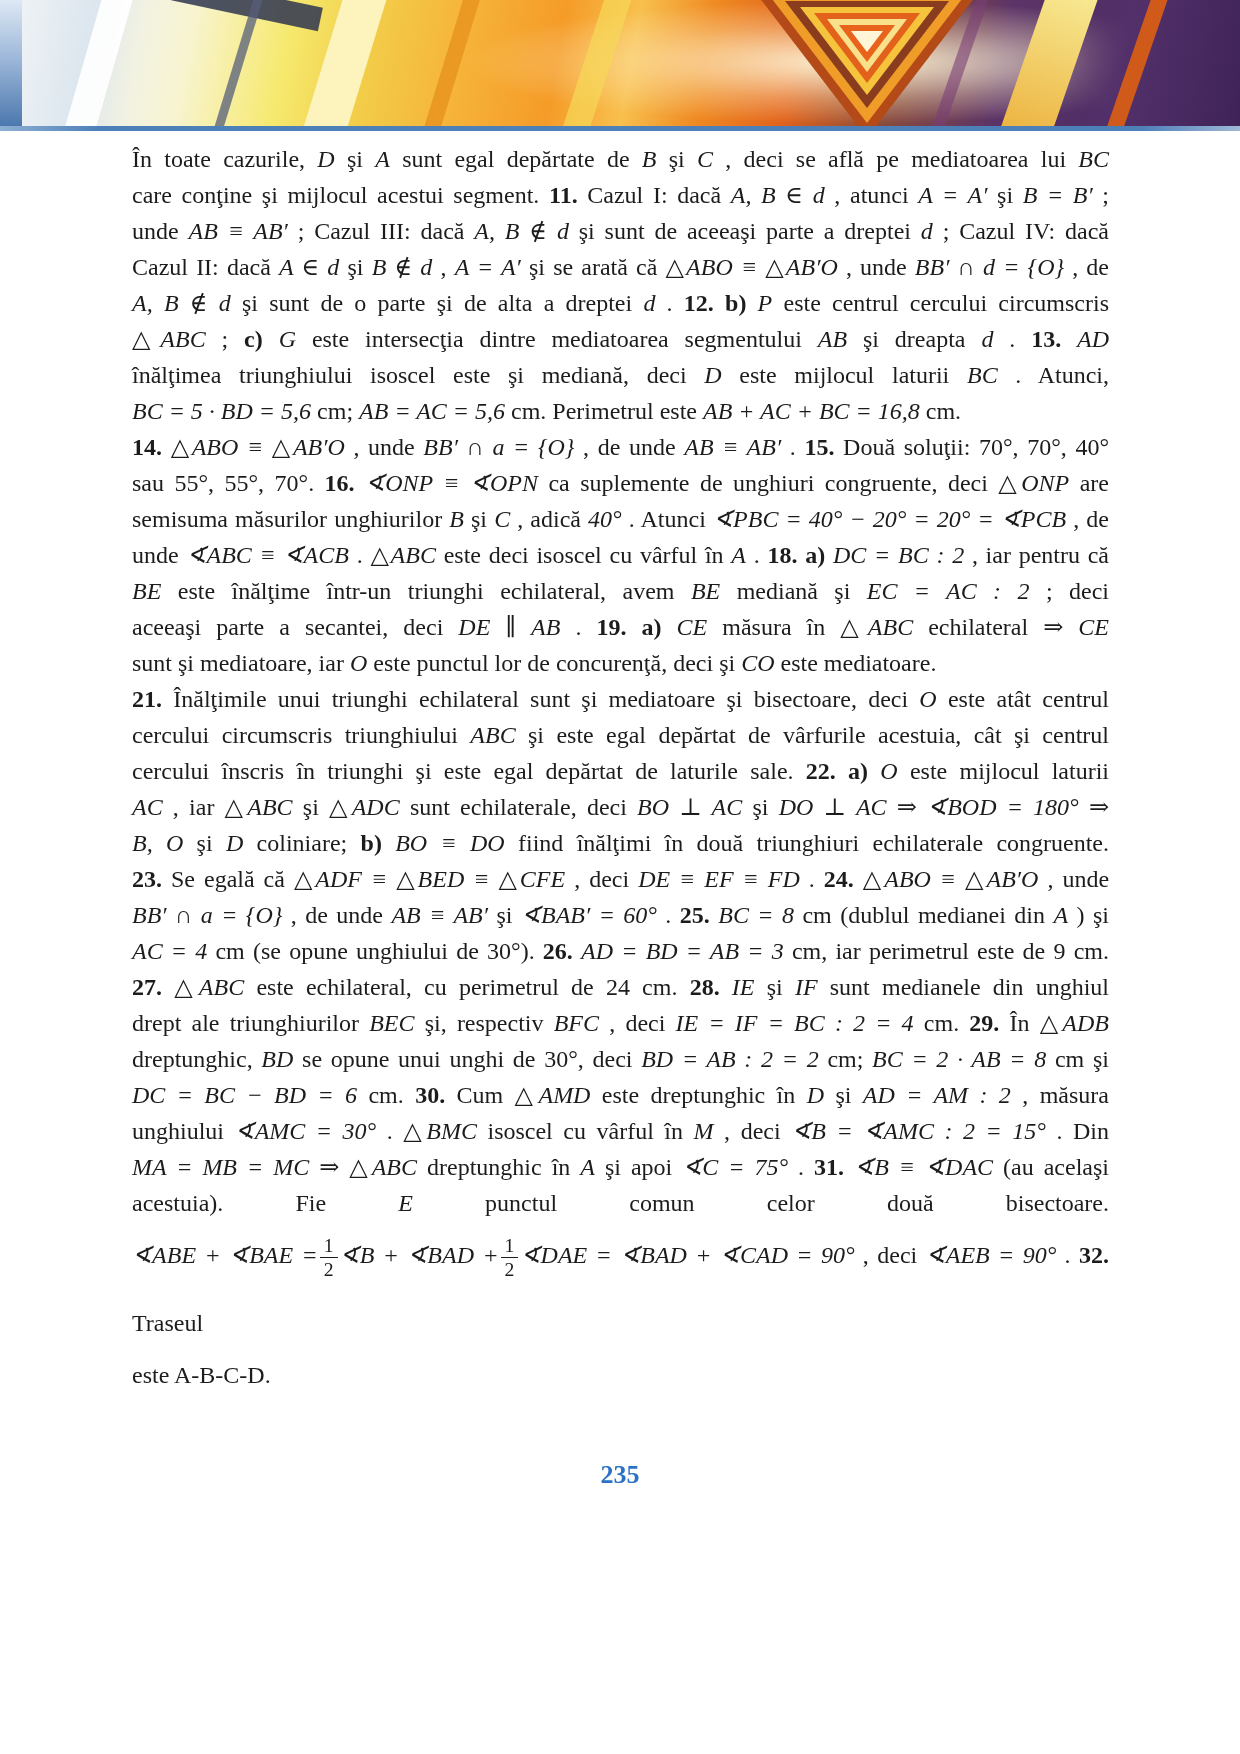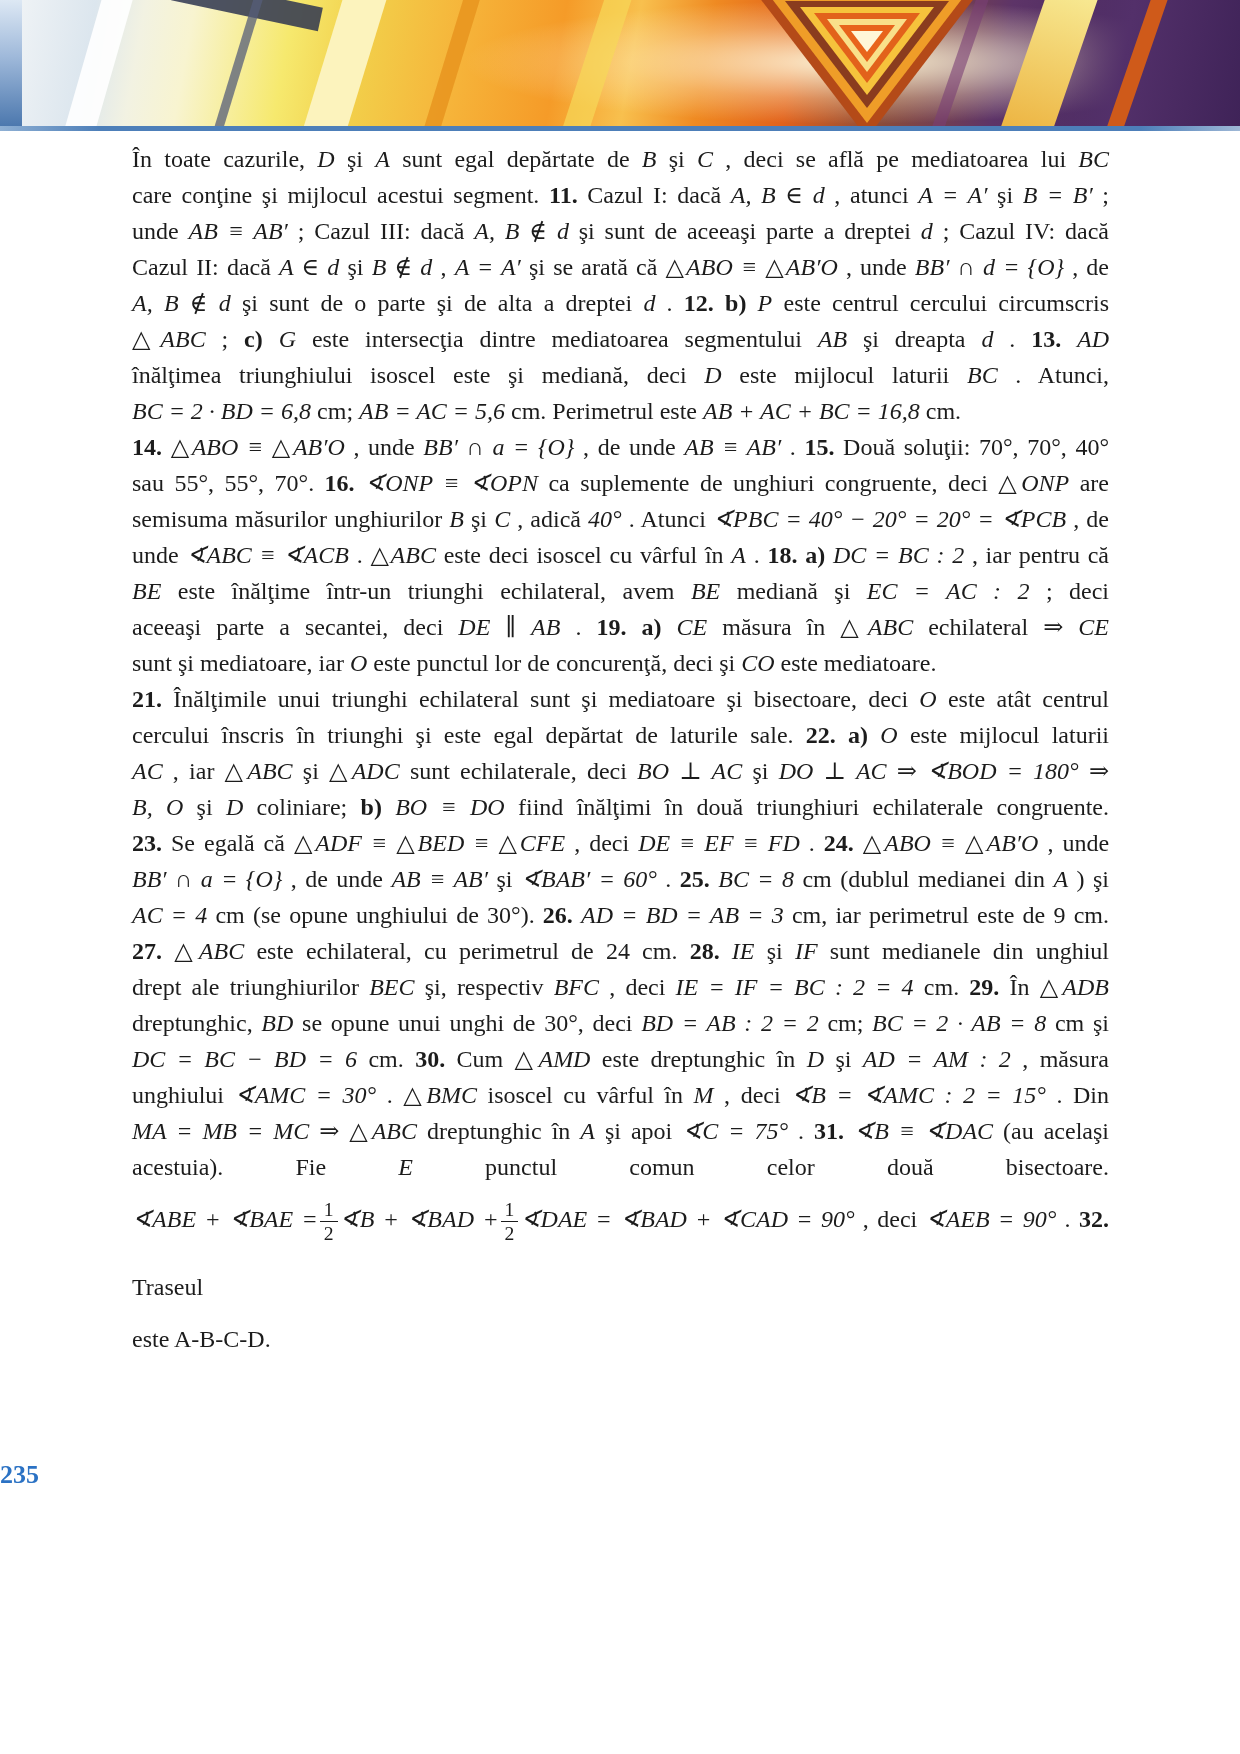--- a/index.html
+++ b/index.html
@@ -48,21 +48,21 @@
   .line{line-height:36px;text-align:justify;text-align-last:justify;white-space:normal;}
   .line.noj{text-align-last:left;}
   .line.tall{line-height:68px;}
   .i{font-style:italic;}
   .b{font-weight:bold;}
   .frac{display:inline-flex;flex-direction:column;align-items:center;vertical-align:middle;
         line-height:1.15;font-size:0.82em;margin:0 2px;}
   .fnum{border-bottom:1.6px solid #1c1c1c;padding:0 4px;}
   .fden{padding:0 4px;}
 
-  .pageno{position:absolute;left:0;top:1460px;width:1240px;
+  .pageno{position:absolute;left:0;top:1460px;width:1240px;text-align:center;
           color:#2b72c4;font-weight:bold;font-size:26px;}
 </style>
 </head>
 <body>
 
 <div class="page">
 
   <div class="header">
     <div class="left-bar"></div>
     <div class="art">
@@ -91,29 +91,30 @@
   </div>
 
   <main class="content">
       <div class="line"><span class="n">În toate cazurile, </span><span class="i">D</span><span class="n"> şi </span><span class="i">A</span><span class="n"> sunt egal depărtate de </span><span class="i">B</span><span class="n"> şi </span><span class="i">C</span><span class="n"> , deci se află pe mediatoarea lui </span><span class="i">BC</span></div>
       <div class="line"><span class="n">care conţine şi mijlocul acestui segment. </span><span class="b">11.</span><span class="n"> Cazul I: dacă </span><span class="i">A, B ∈ d</span><span class="n"> , atunci </span><span class="i">A = A′</span><span class="n"> şi </span><span class="i">B = B′</span><span class="n"> ;</span></div>
       <div class="line"><span class="n">unde </span><span class="i">AB ≡ AB′</span><span class="n"> ; Cazul III: dacă </span><span class="i">A, B ∉ d</span><span class="n"> şi sunt de aceeaşi parte a dreptei </span><span class="i">d</span><span class="n"> ; Cazul IV: dacă</span></div>
       <div class="line"><span class="n">Cazul II: dacă </span><span class="i">A ∈ d</span><span class="n"> şi </span><span class="i">B ∉ d</span><span class="n"> , </span><span class="i">A = A′</span><span class="n"> şi se arată că </span><span class="i">△ABO ≡ △AB′O</span><span class="n"> , unde </span><span class="i">BB′ ∩ d = {O}</span><span class="n"> , de</span></div>
       <div class="line"><span class="i">A, B ∉ d</span><span class="n"> şi sunt de o parte şi de alta a dreptei </span><span class="i">d</span><span class="n"> . </span><span class="b">12. b)</span><span class="n"> </span><span class="i">P</span><span class="n"> este centrul cercului circumscris</span></div>
       <div class="line"><span class="i">△ABC</span><span class="n"> ; </span><span class="b">c)</span><span class="n"> </span><span class="i">G</span><span class="n"> este intersecţia dintre mediatoarea segmentului </span><span class="i">AB</span><span class="n"> şi dreapta </span><span class="i">d</span><span class="n"> . </span><span class="b">13.</span><span class="n"> </span><span class="i">AD</span></div>
       <div class="line"><span class="n">înălţimea triunghiului isoscel este şi mediană, deci </span><span class="i">D</span><span class="n"> este mijlocul laturii </span><span class="i">BC</span><span class="n"> . Atunci,</span></div>
-      <div class="line noj"><span class="i">BC = 2 · BD = 6,8</span><span class="n"> cm; </span><span class="i">AB = AC = 5,6</span><span class="n"> cm. Perimetrul este </span><span class="i">AB + AC + BC = 16,8</span><span class="n"> cm.</span></div>
+      <div class="line noj"><span class="i">BC = 5 · BD = 5,6</span><span class="n"> cm; </span><span class="i">AB = AC = 5,6</span><span class="n"> cm. Perimetrul este </span><span class="i">AB + AC + BC = 16,8</span><span class="n"> cm.</span></div>
       <div class="line"><span class="b">14.</span><span class="n"> </span><span class="i">△ABO ≡ △AB′O</span><span class="n"> , unde </span><span class="i">BB′ ∩ a = {O}</span><span class="n"> , de unde </span><span class="i">AB ≡ AB′</span><span class="n"> . </span><span class="b">15.</span><span class="n"> Două soluţii: 70°, 70°, 40°</span></div>
       <div class="line"><span class="n">sau 55°, 55°, 70°. </span><span class="b">16.</span><span class="n"> </span><span class="i">∢ONP ≡ ∢OPN</span><span class="n"> ca suplemente de unghiuri congruente, deci </span><span class="i">△ONP</span><span class="n"> are</span></div>
       <div class="line"><span class="n">semisuma măsurilor unghiurilor </span><span class="i">B</span><span class="n"> şi </span><span class="i">C</span><span class="n"> , adică </span><span class="i">40°</span><span class="n"> . Atunci </span><span class="i">∢PBC = 40° − 20° = 20° = ∢PCB</span><span class="n"> , de</span></div>
       <div class="line"><span class="n">unde </span><span class="i">∢ABC ≡ ∢ACB</span><span class="n"> . </span><span class="i">△ABC</span><span class="n"> este deci isoscel cu vârful în </span><span class="i">A</span><span class="n"> . </span><span class="b">18. a)</span><span class="n"> </span><span class="i">DC = BC : 2</span><span class="n"> , iar pentru că</span></div>
       <div class="line"><span class="i">BE</span><span class="n"> este înălţime într-un triunghi echilateral, avem </span><span class="i">BE</span><span class="n"> mediană şi </span><span class="i">EC = AC : 2</span><span class="n"> ; deci</span></div>
       <div class="line"><span class="n">aceeaşi parte a secantei, deci </span><span class="i">DE ∥ AB</span><span class="n"> . </span><span class="b">19. a)</span><span class="n"> </span><span class="i">CE</span><span class="n"> măsura în </span><span class="i">△ABC</span><span class="n"> echilateral ⇒ </span><span class="i">CE</span></div>
       <div class="line noj"><span class="n">sunt şi mediatoare, iar </span><span class="i">O</span><span class="n"> este punctul lor de concurenţă, deci şi </span><span class="i">CO</span><span class="n"> este mediatoare.</span></div>
       <div class="line"><span class="b">21.</span><span class="n"> Înălţimile unui triunghi echilateral sunt şi mediatoare şi bisectoare, deci </span><span class="i">O</span><span class="n"> este atât centrul</span></div>
+      <div class="line"><span class="n">cercului circumscris triunghiului </span><span class="i">ABC</span><span class="n"> şi este egal depărtat de vârfurile acestuia, cât şi centrul</span></div>
       <div class="line"><span class="n">cercului înscris în triunghi şi este egal depărtat de laturile sale. </span><span class="b">22. a)</span><span class="n"> </span><span class="i">O</span><span class="n"> este mijlocul laturii</span></div>
       <div class="line"><span class="i">AC</span><span class="n"> , iar </span><span class="i">△ABC</span><span class="n"> şi </span><span class="i">△ADC</span><span class="n"> sunt echilaterale, deci </span><span class="i">BO ⊥ AC</span><span class="n"> şi </span><span class="i">DO ⊥ AC</span><span class="n"> ⇒ </span><span class="i">∢BOD = 180°</span><span class="n"> ⇒</span></div>
       <div class="line"><span class="i">B, O</span><span class="n"> şi </span><span class="i">D</span><span class="n"> coliniare; </span><span class="b">b)</span><span class="n"> </span><span class="i">BO ≡ DO</span><span class="n"> fiind înălţimi în două triunghiuri echilaterale congruente.</span></div>
       <div class="line"><span class="b">23.</span><span class="n"> Se egală că </span><span class="i">△ADF ≡ △BED ≡ △CFE</span><span class="n"> , deci </span><span class="i">DE ≡ EF ≡ FD</span><span class="n"> . </span><span class="b">24.</span><span class="n"> </span><span class="i">△ABO ≡ △AB′O</span><span class="n"> , unde</span></div>
       <div class="line"><span class="i">BB′ ∩ a = {O}</span><span class="n"> , de unde </span><span class="i">AB ≡ AB′</span><span class="n"> şi </span><span class="i">∢BAB′ = 60°</span><span class="n"> . </span><span class="b">25.</span><span class="n"> </span><span class="i">BC = 8</span><span class="n"> cm (dublul medianei din </span><span class="i">A</span><span class="n"> ) şi</span></div>
       <div class="line"><span class="i">AC = 4</span><span class="n"> cm (se opune unghiului de 30°). </span><span class="b">26.</span><span class="n"> </span><span class="i">AD = BD = AB = 3</span><span class="n"> cm, iar perimetrul este de 9 cm.</span></div>
       <div class="line"><span class="b">27.</span><span class="n"> </span><span class="i">△ABC</span><span class="n"> este echilateral, cu perimetrul de 24 cm. </span><span class="b">28.</span><span class="n"> </span><span class="i">IE</span><span class="n"> şi </span><span class="i">IF</span><span class="n"> sunt medianele din unghiul</span></div>
       <div class="line"><span class="n">drept ale triunghiurilor </span><span class="i">BEC</span><span class="n"> şi, respectiv </span><span class="i">BFC</span><span class="n"> , deci </span><span class="i">IE = IF = BC : 2 = 4</span><span class="n"> cm. </span><span class="b">29.</span><span class="n"> În </span><span class="i">△ADB</span></div>
       <div class="line"><span class="n">dreptunghic, </span><span class="i">BD</span><span class="n"> se opune unui unghi de 30°, deci </span><span class="i">BD = AB : 2 = 2</span><span class="n"> cm; </span><span class="i">BC = 2 · AB = 8</span><span class="n"> cm şi</span></div>
       <div class="line"><span class="i">DC = BC − BD = 6</span><span class="n"> cm. </span><span class="b">30.</span><span class="n"> Cum </span><span class="i">△AMD</span><span class="n"> este dreptunghic în </span><span class="i">D</span><span class="n"> şi </span><span class="i">AD = AM : 2</span><span class="n"> , măsura</span></div>

